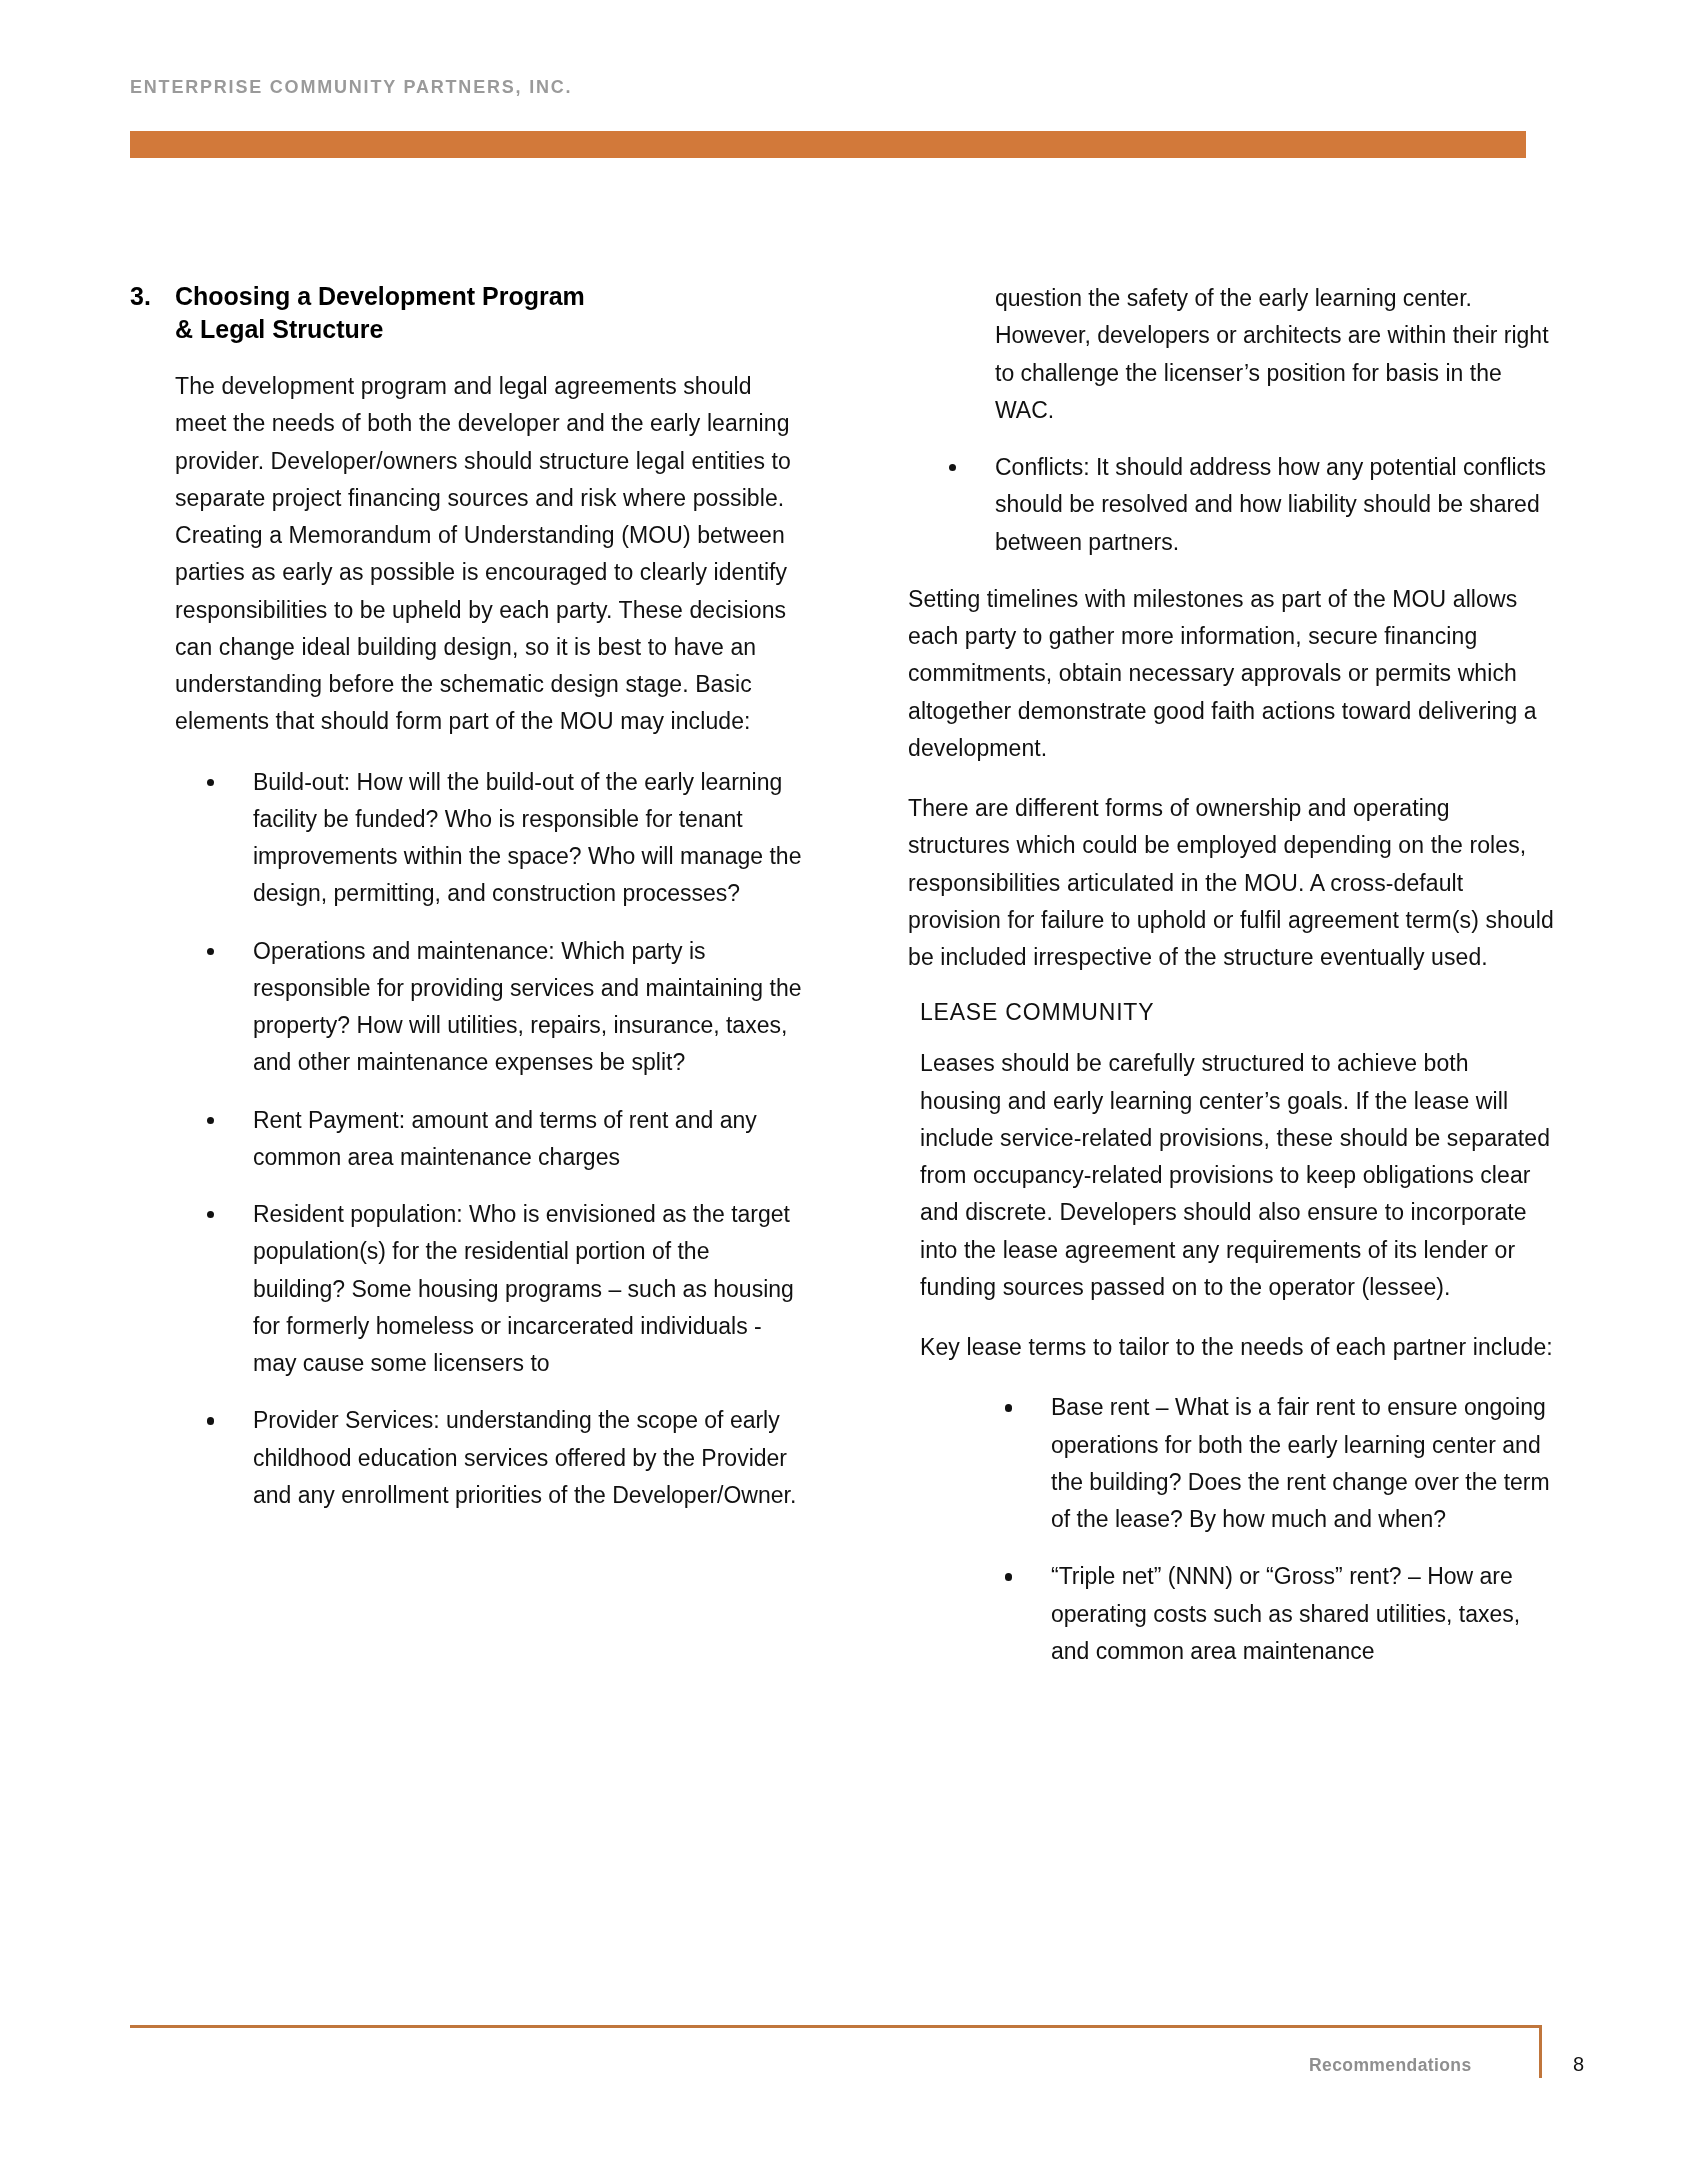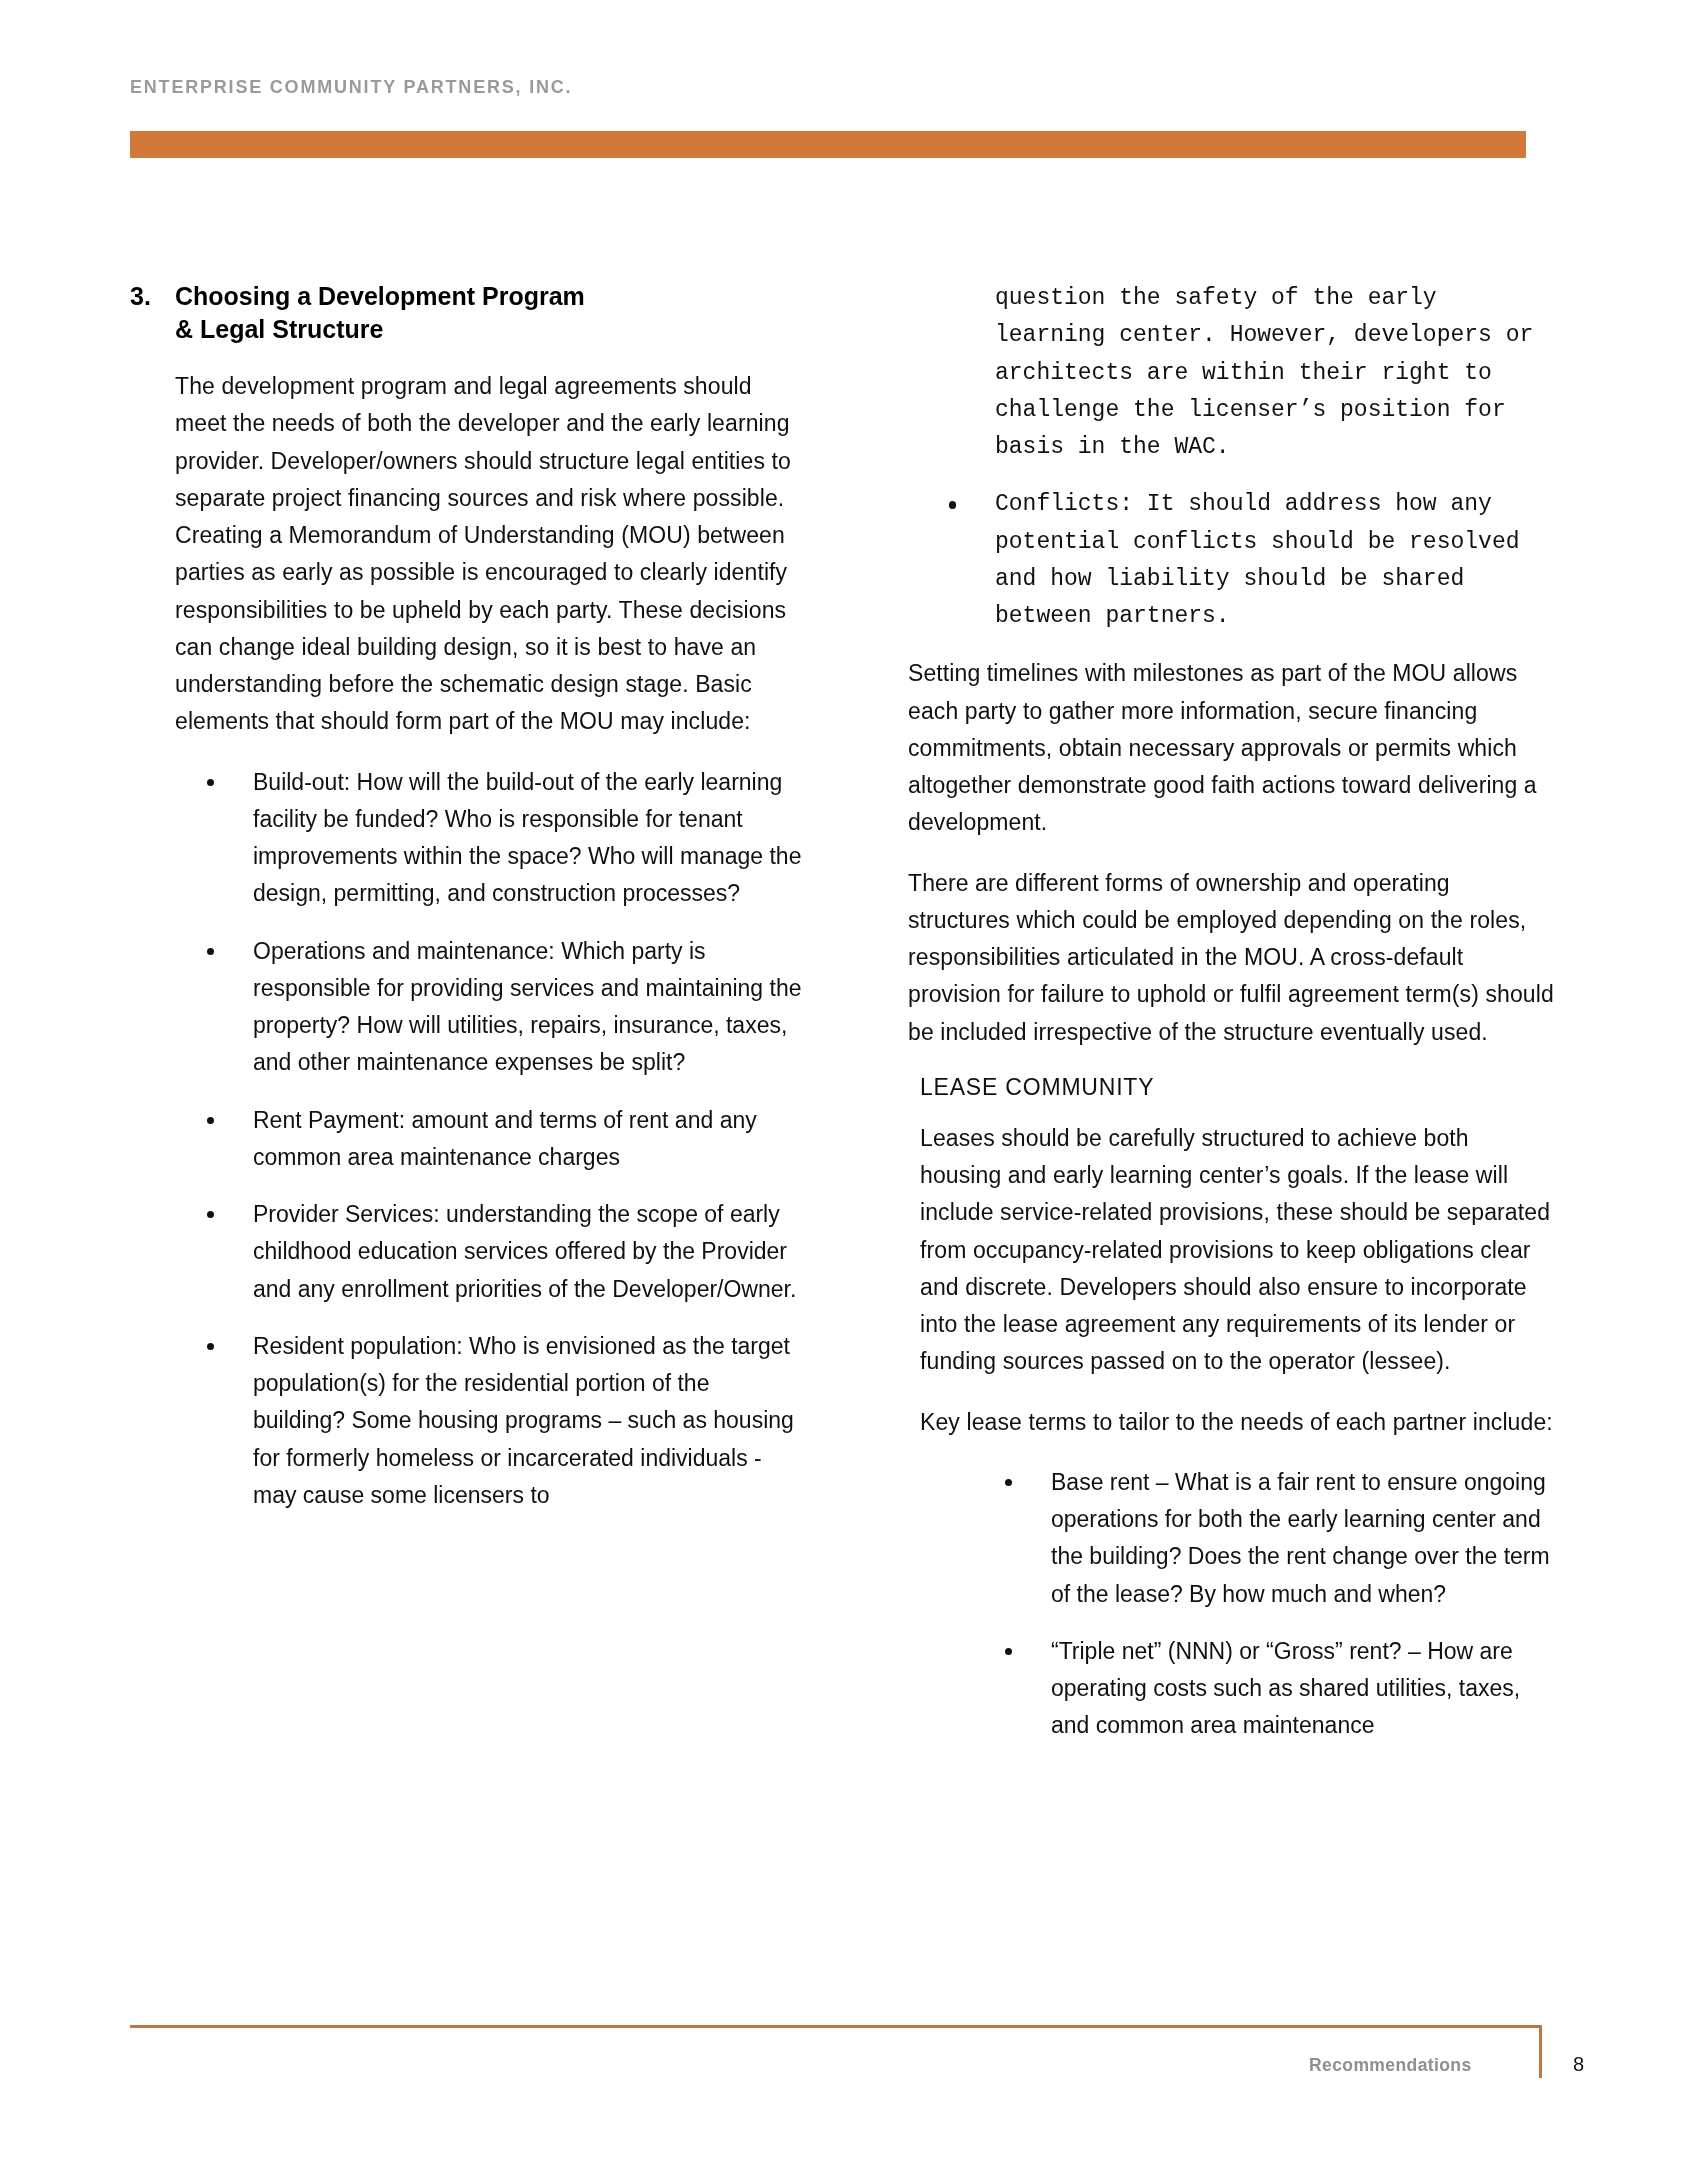--- a/index.html
+++ b/index.html
@@ -92,21 +92,21 @@
     letter-spacing: 0.8px;
     padding-left: 12px;
   }
 
   ul.bullets {
     list-style: none;
     margin: 0 0 20px 0;
     padding: 0;
   }
   ul.bullets.indent-left  { padding-left: 74px; }
-  ul.bullets.indent-right { padding-left: 38px; font-family: Liberation Mono, monospace; }
+  ul.bullets.indent-right { padding-left: 38px; }
   ul.bullets.indent-right-deep { padding-left: 94px; }
 
   ul.bullets li {
     position: relative;
     font-size: 23px;
     line-height: 1.62;
     color: #111;
     margin-bottom: 20px;
     padding-left: 49px;
   }
@@ -178,22 +178,22 @@
           <div class="section-heading">&amp; Legal Structure</div>
         </div>
       </div>
 
       <p class="body">The development program and legal agreements should meet the needs of both the developer and the early learning provider. Developer/owners should structure legal entities to separate project financing sources and risk where possible. Creating a Memorandum of Understanding (MOU) between parties as early as possible is encouraged to clearly identify responsibilities to be upheld by each party. These decisions can change ideal building design, so it is best to have an understanding before the schematic design stage. Basic elements that should form part of the MOU may include:</p>
 
       <ul class="bullets indent-left">
         <li><span class="dot"></span><span>Build-out: How will the build-out of the early learning facility be funded? Who is responsible for tenant improvements within the space? Who will manage the design, permitting, and construction processes?</span></li>
         <li><span class="dot"></span><span>Operations and maintenance: Which party is responsible for providing services and maintaining the property? How will utilities, repairs, insurance, taxes, and other maintenance expenses be split?</span></li>
         <li><span class="dot"></span><span>Rent Payment: amount and terms of rent and any common area maintenance charges</span></li>
+        <li><span class="dot"></span><span>Resident population: Who is envisioned as the target population(s) for the residential portion of the building? Some housing programs – such as housing for formerly homeless or incarcerated individuals -  may cause some licensers to</span></li>
         <li><span class="dot"></span><span>Provider Services: understanding the scope of early childhood education services offered by the Provider and any enrollment priorities of the Developer/Owner.</span></li>
-        <li><span class="dot"></span><span>Resident population: Who is envisioned as the target population(s) for the residential portion of the building? Some housing programs – such as housing for formerly homeless or incarcerated individuals -  may cause some licensers to</span></li>
       </ul>
 
     </div>
 
     <div class="col col-right">
 
       <ul class="bullets indent-right" style="margin-bottom:20px;">
         <li style="padding-left:49px;">
           <span>question the safety of the early learning center. However, developers or architects are within their right to challenge the licenser’s position for basis in the WAC.</span>
         </li>

